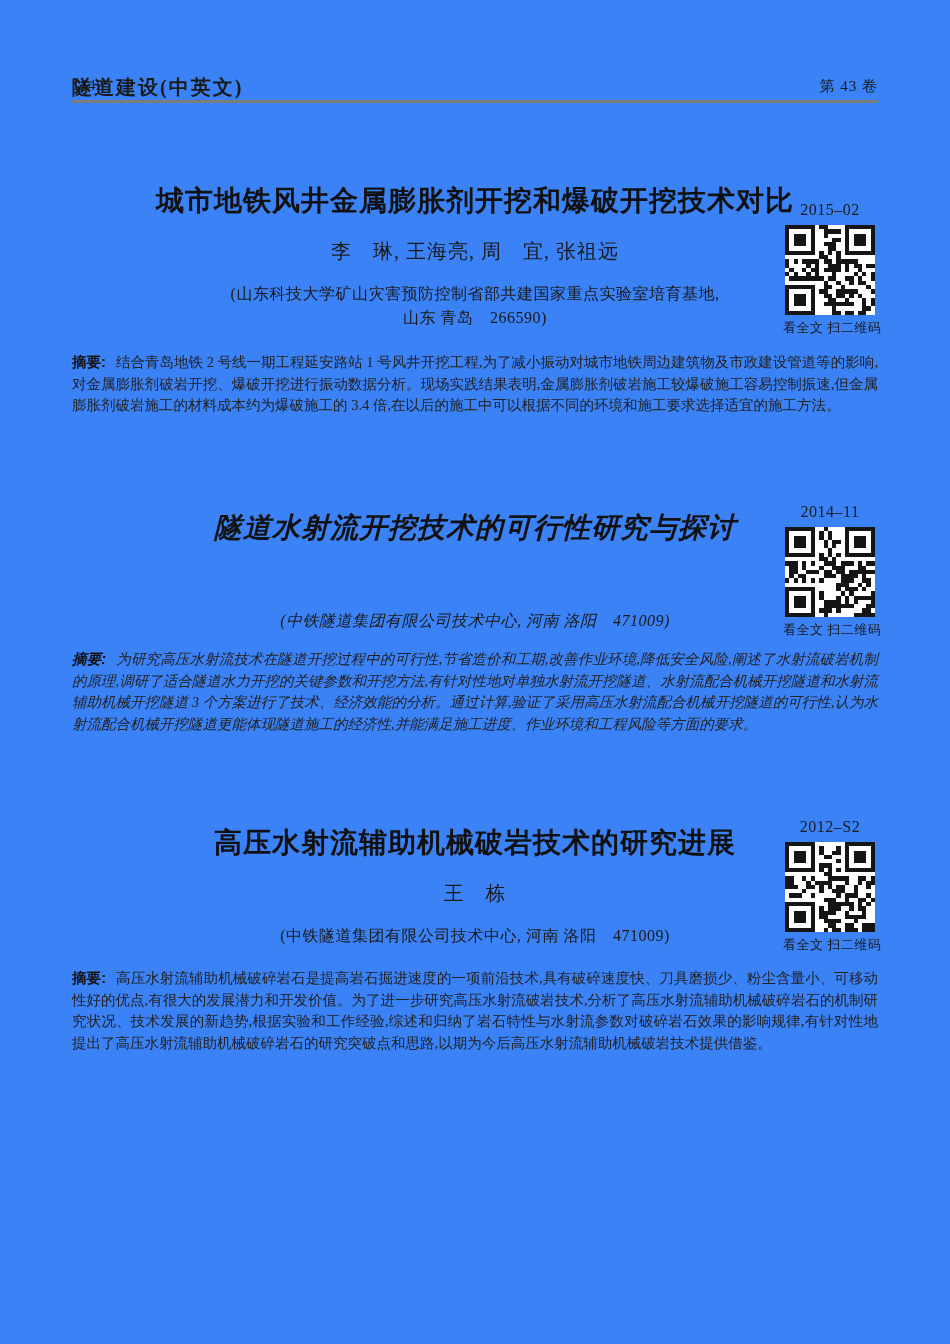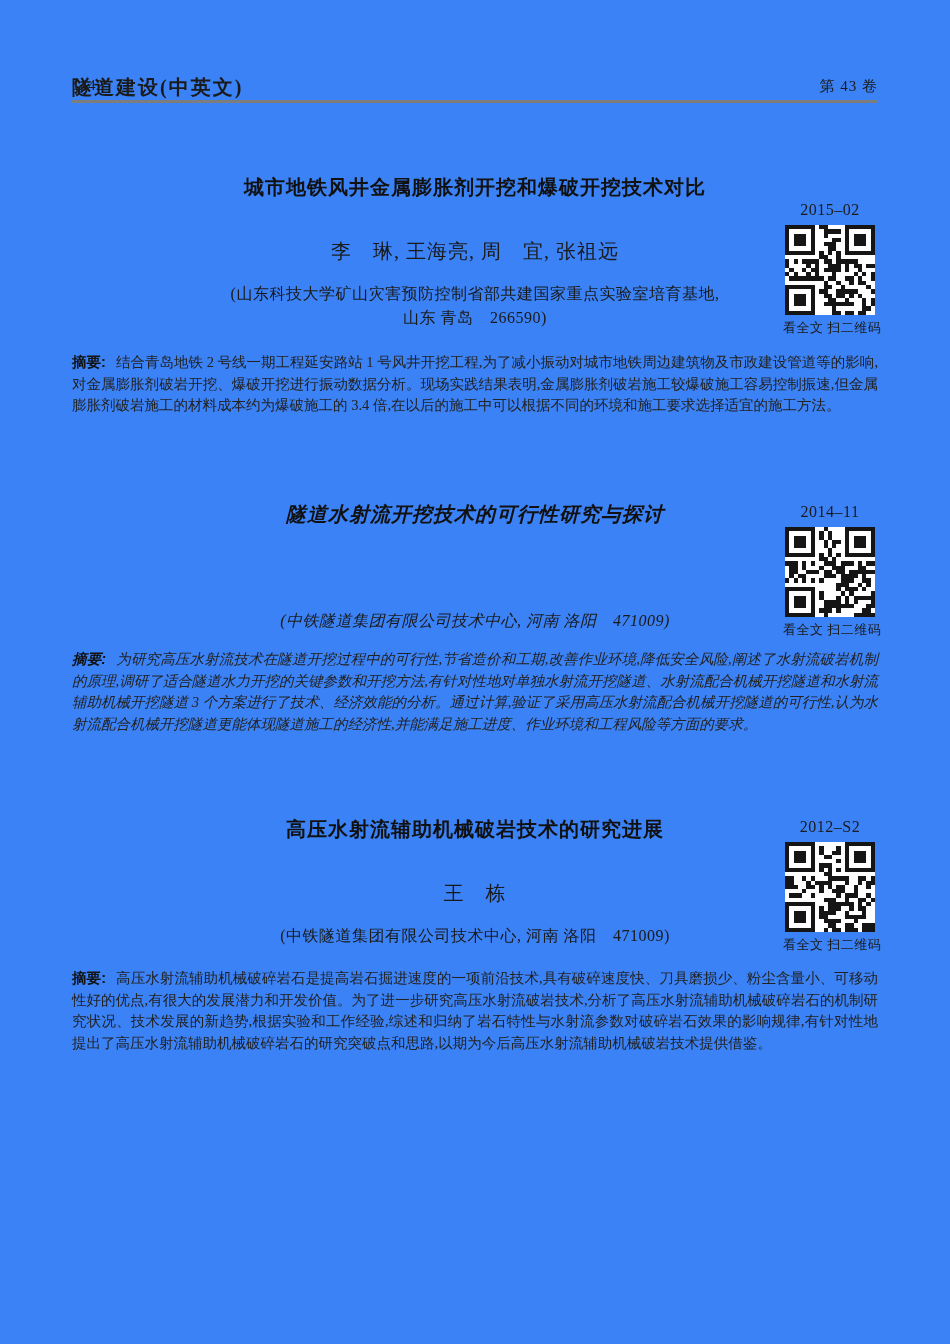--- a/index.html
+++ b/index.html
@@ -29,24 +29,24 @@
     position:absolute;left:72px;right:72px;top:100px;height:3px;
     background:#7d7d7d;
   }
   
   .article{position:absolute;left:72px;width:806px;}
   .a1{top:170px;height:290px;}
   .a2{top:497px;height:280px;font-style:italic;}
   .a3{top:812px;height:280px;}
 
   .atitle{
-    position:absolute;left:0;right:0;top:0;margin:0;
+    position:absolute;left:0;right:0;top:0;margin:14px;
     text-align:center;
     font-family:"Liberation Sans","DejaVu Sans",sans-serif;
-    font-weight:bold;font-size:20px;line-height:34px;letter-spacing:1px;
+    font-weight:bold;font-size:28px;line-height:34px;letter-spacing:1px;
     color:#111;
   }
   .authors{
     position:absolute;left:0;right:0;top:68px;
     text-align:center;font-size:20px;line-height:26px;letter-spacing:1px;
   }
   .affil{
     position:absolute;left:0;right:0;
     text-align:center;font-size:16px;line-height:24px;letter-spacing:.5px;
   }

